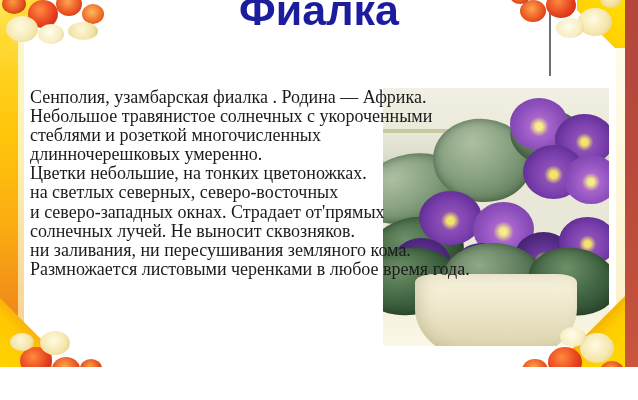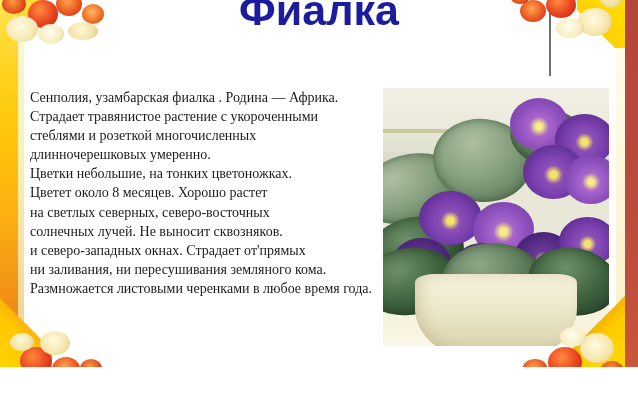--- a/index.html
+++ b/index.html
@@ -123,21 +123,21 @@
     font-size: 14px;
     color: #a0413a;
     z-index: 3;
   }
   .body-text {
     position: absolute;
     left: 30px; top: 88px;
     width: 352px;
     z-index: 3;
     font-family: "Liberation Serif", serif;
-    font-size: 14px;
+    font-size: 18px;
     line-height: 19.1px;
     color: #1b1b1b;
   }
   .body-text .line { white-space: nowrap; }
 
   
   .photo {
     position: absolute;
     left: 383px; top: 88px;
     width: 226px; height: 258px;
@@ -233,28 +233,27 @@
 
     <div class="pot"></div>
   </div>
 
   <div class="title-rule"></div>
 
   <div class="title">Фиалка</div>
 
   <div class="body-text" id="body-text">
       <div class="line">Сенполия, узамбарская фиалка . Родина — Африка.</div>
-      <div class="line">Страдает травянистое растение с укороченными</div>
+      <div class="line">Небольшое травянистое солнечных с укороченными</div>
       <div class="line">стеблями и розеткой многочисленных</div>
       <div class="line">длинночерешковых умеренно.</div>
       <div class="line">Цветки небольшие, на тонких цветоножках.</div>
-      <div class="line">Цветет около 8 месяцев. Хорошо растет</div>
       <div class="line">на светлых северных, северо-восточных</div>
+      <div class="line"> и северо-западных окнах. Страдает от'прямых</div>
       <div class="line">солнечных лучей. Не выносит сквозняков.</div>
-      <div class="line"> и северо-западных окнах. Страдает от'прямых</div>
       <div class="line">ни заливания, ни пересушивания земляного кома.</div>
       <div class="line">Размножается листовыми черенками в любое время года.</div>
     </div>
 
   <div class="flowers fl-tl">
     <div class="petal" style="left:34px;top:10px;width:30px;height:28px;background:radial-gradient(circle at 40% 35%,#ff8b3d 0%,#e8421f 55%,#b32410 100%);"></div>
     <div class="petal" style="left:62px;top:2px;width:26px;height:24px;background:radial-gradient(circle at 45% 40%,#ffa44f 0%,#e9511f 60%,#ad2a12 100%);"></div>
     <div class="petal" style="left:88px;top:14px;width:22px;height:20px;background:radial-gradient(circle at 45% 40%,#ffb863 0%,#ef6a22 60%,#b83916 100%);"></div>
     <div class="petal" style="left:12px;top:26px;width:32px;height:26px;background:radial-gradient(circle at 45% 40%,#fffbe2 0%,#f6eab4 55%,#e3cf86 100%);"></div>
     <div class="petal" style="left:44px;top:34px;width:26px;height:20px;background:radial-gradient(circle at 45% 40%,#fffdf0 0%,#f7edc0 60%,#dec98a 100%);"></div>

